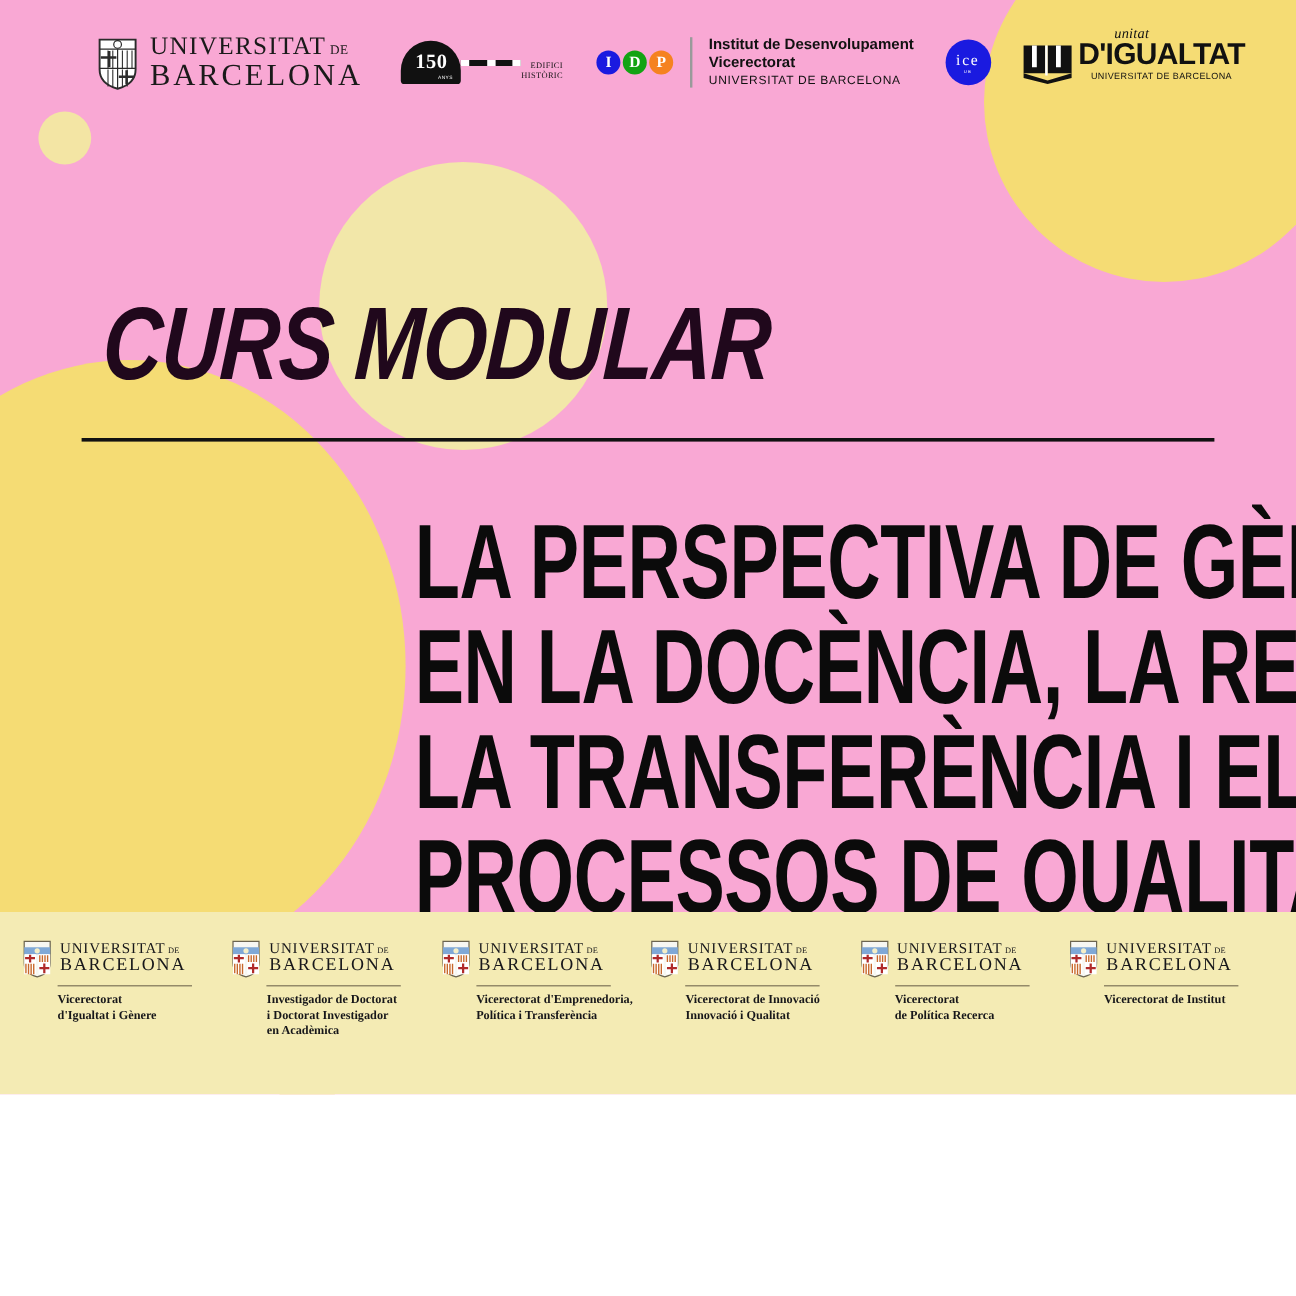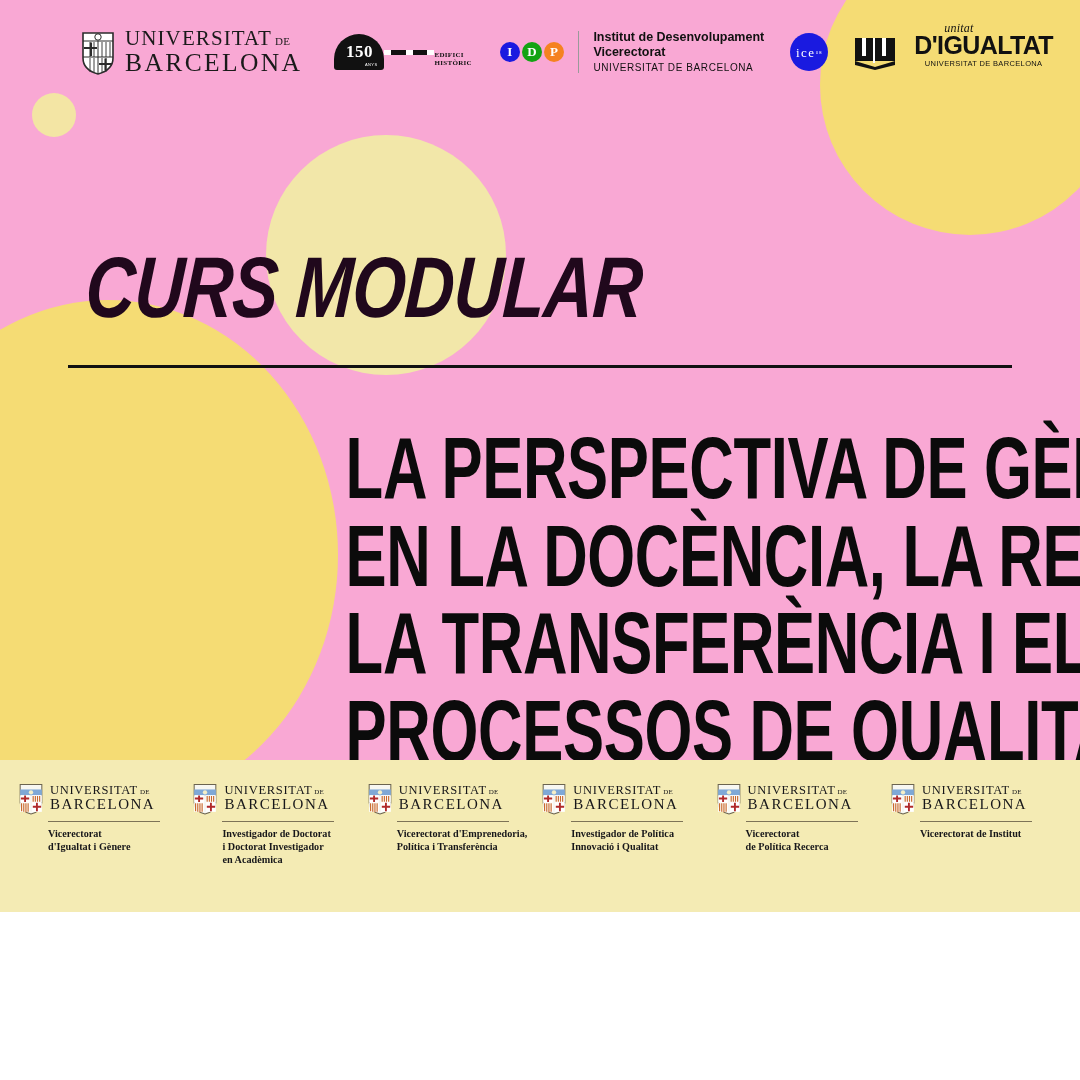--- a/index.html
+++ b/index.html
@@ -99,22 +99,22 @@
     position: absolute; bottom: 3px; right: 7px;
     color: #fff; font-size: 4px; letter-spacing: 0.4px;
   }
   .dome-legs {
     width: 50px; height: 5px; background: #111;
     display: flex; justify-content: space-between;
   }
   .dome-legs i { width: 7px; height: 5px; background: #fff; display: block; }
   .l150-cap {
     font-family: "Liberation Serif", serif;
-    font-size: 7px; font-weight: bold; line-height: 1.18;
-    letter-spacing: 0.3px; color: #111; text-align: left;
+    font-size: 7px; font-weight: normal; line-height: 1.18;
+    letter-spacing: 0.3px; color: #111; text-align: right;
     margin-top: 14px;
   }
 
   
   .idp { margin-left: 28px; display: flex; align-items: center; gap: 2px; }
   .idp-dot {
     width: 20px; height: 20px; border-radius: 50%;
     display: flex; align-items: center; justify-content: center;
     color: #fff; font-family: "Liberation Serif", serif;
     font-size: 13px; font-weight: bold;
@@ -128,31 +128,31 @@
     line-height: 1.22;
   }
   .idp-text .t1 { font-size: 12.5px; font-weight: bold; }
   .idp-text .t2 { font-size: 10px; letter-spacing: 0.6px; margin-top: 2px; }
 
   
   .ice {
     margin-left: 26px;
     width: 38px; height: 38px; border-radius: 50%;
     background: #1a1ae0;
-    display: flex; flex-direction: row;
+    display: flex; flex-direction: column;
     align-items: center; justify-content: center;
   }
   .ice .w {
     color: #fff; font-family: "Liberation Serif", serif;
     font-size: 13px; letter-spacing: 1.5px; line-height: 1;
   }
   .ice .sub { color: #fff; font-size: 3.5px; letter-spacing: 1px; margin-top: 2px; }
 
   
-  .uig { margin-left: 26px; display: flex; align-items: flex-start; gap: 16px; justify-content: center; }
+  .uig { margin-left: 26px; display: flex; align-items: flex-start; gap: 3px; justify-content: center; }
   .uig-book { width: 44px; height: 36px; }
   .uig-text { display: flex; flex-direction: column; }
   .uig-l1 {
     font-family: "Liberation Sans", sans-serif;
     font-weight: bold; font-size: 25px; letter-spacing: -0.6px;
     color: #111; line-height: 0.92; position: relative;
   }
   .uig-unitat {
     position: absolute; top: -11px; left: 30px;
     font-family: "Liberation Serif", serif;
@@ -467,21 +467,21 @@
         <div class="fl-word">
           <div class="fl-l1">
             <span>UNIVERSITAT</span>
             <span class="de">DE</span>
           </div>
           <div class="fl-l2">BARCELONA</div>
         </div>
       </div>
       <div class="fl-div"></div>
       <div class="fl-cap">
-          <div>Investigador de Política</div>
+          <div>Vicerectorat de Innovació</div>
           <div>Innovació i Qualitat</div>
         </div>
     </div>
 
     <div class="fl">
       <div class="fl-top">
         <svg class="shield" width="26" height="33" viewBox="0 0 36 45">
           <path d="M3 3 H33 V28 Q33 40 18 44 Q3 40 3 28 Z" fill="#f7f7f2" stroke="#6b6450" stroke-width="1.4"></path>
           <path d="M3 10 H33 V18 H3 Z" fill="#7fa8d6"></path>
           <circle cx="18" cy="14" r="3" fill="#f4efc8"></circle>

